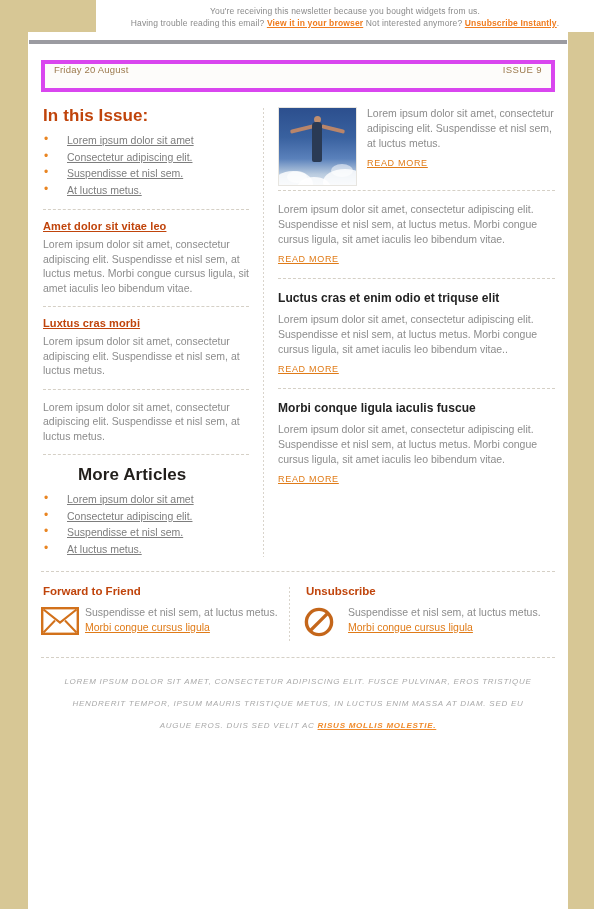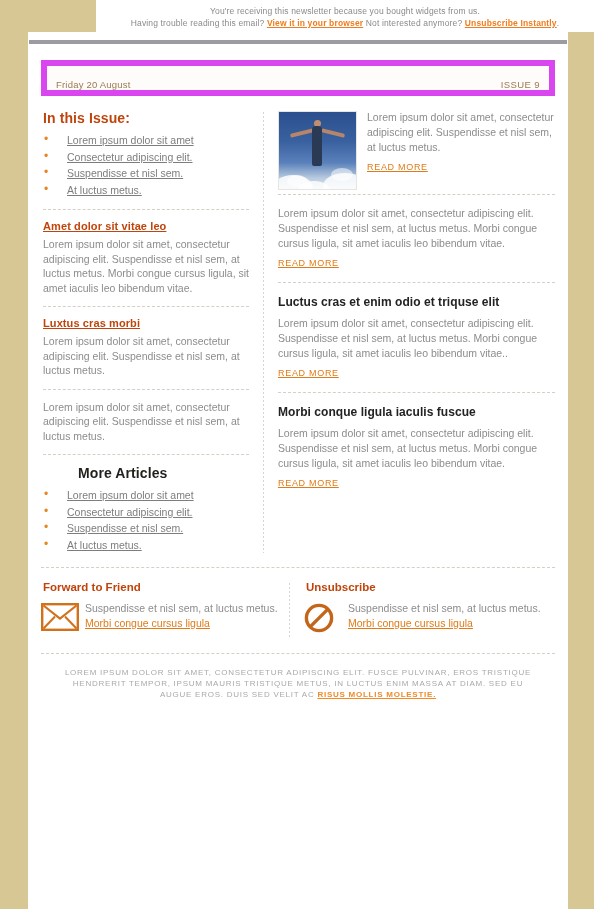--- a/index.html
+++ b/index.html
@@ -95,25 +95,25 @@
     color: #ffffff;
     text-transform: uppercase;
     transform: scaleX(0.92);
     transform-origin: left center;
     text-shadow: 0 1px 2px rgba(150,70,0,.25);
   }
 
   
   .datebar-wrap { padding: 16px 13px 0 13px; }
   .datebar {
-    border: 6px solid #d946ef;
+    border: 4px solid #d946ef;
     background: #fdfcfa;
     height: 24px;
     display: flex;
-    align-items: flex-end;
+    align-items: flex-start;
     justify-content: space-between;
     padding: 0 9px;
     font-size: 9.5px;
     color: #9c7a4e;
     letter-spacing: .2px;
   }
   .issue { letter-spacing: .4px; }
 
   
   .cols {
@@ -123,21 +123,21 @@
   .colL { width: 222px; padding-right: 12px; box-sizing: border-box; }
   .divider-v {
     width: 1px;
     background: repeating-linear-gradient(180deg, #d9d4cb 0 2px, transparent 2px 4px);
     margin: 2px 0 0 0;
   }
   .colR { flex: 1; padding-left: 14px; box-sizing: border-box; }
 
   
   .side-head {
-    font-size: 14px;
+    font-size: 17px;
     font-weight: bold;
     color: #c0440b;
     margin: 0 0 6px 2px;
     letter-spacing: .1px;
   }
   .side-head.dark { color: #221f1c; padding-left: 35px; }
   ul.linklist {
     list-style: none;
     margin: 0 0 0 2px;
     padding: 0;
@@ -309,23 +309,24 @@
   
   .fhr2 {
     border: 0;
     border-top: 1px dashed #d5d0c6;
     margin: 16px 13px 0 13px;
   }
   .legal {
     padding: 13px 30px 0 30px;
     text-align: center;
     font-size: 8px;
-    line-height: 11px;
+    line-height: 22px;
     color: #a9a9a9;
     letter-spacing: .75px;
+    font-style: italic;
   }
   .legal a {
     color: #f08a2a;
     text-decoration: underline;
     font-weight: bold;
   }
 </style>
 </head>
 <body>
 

